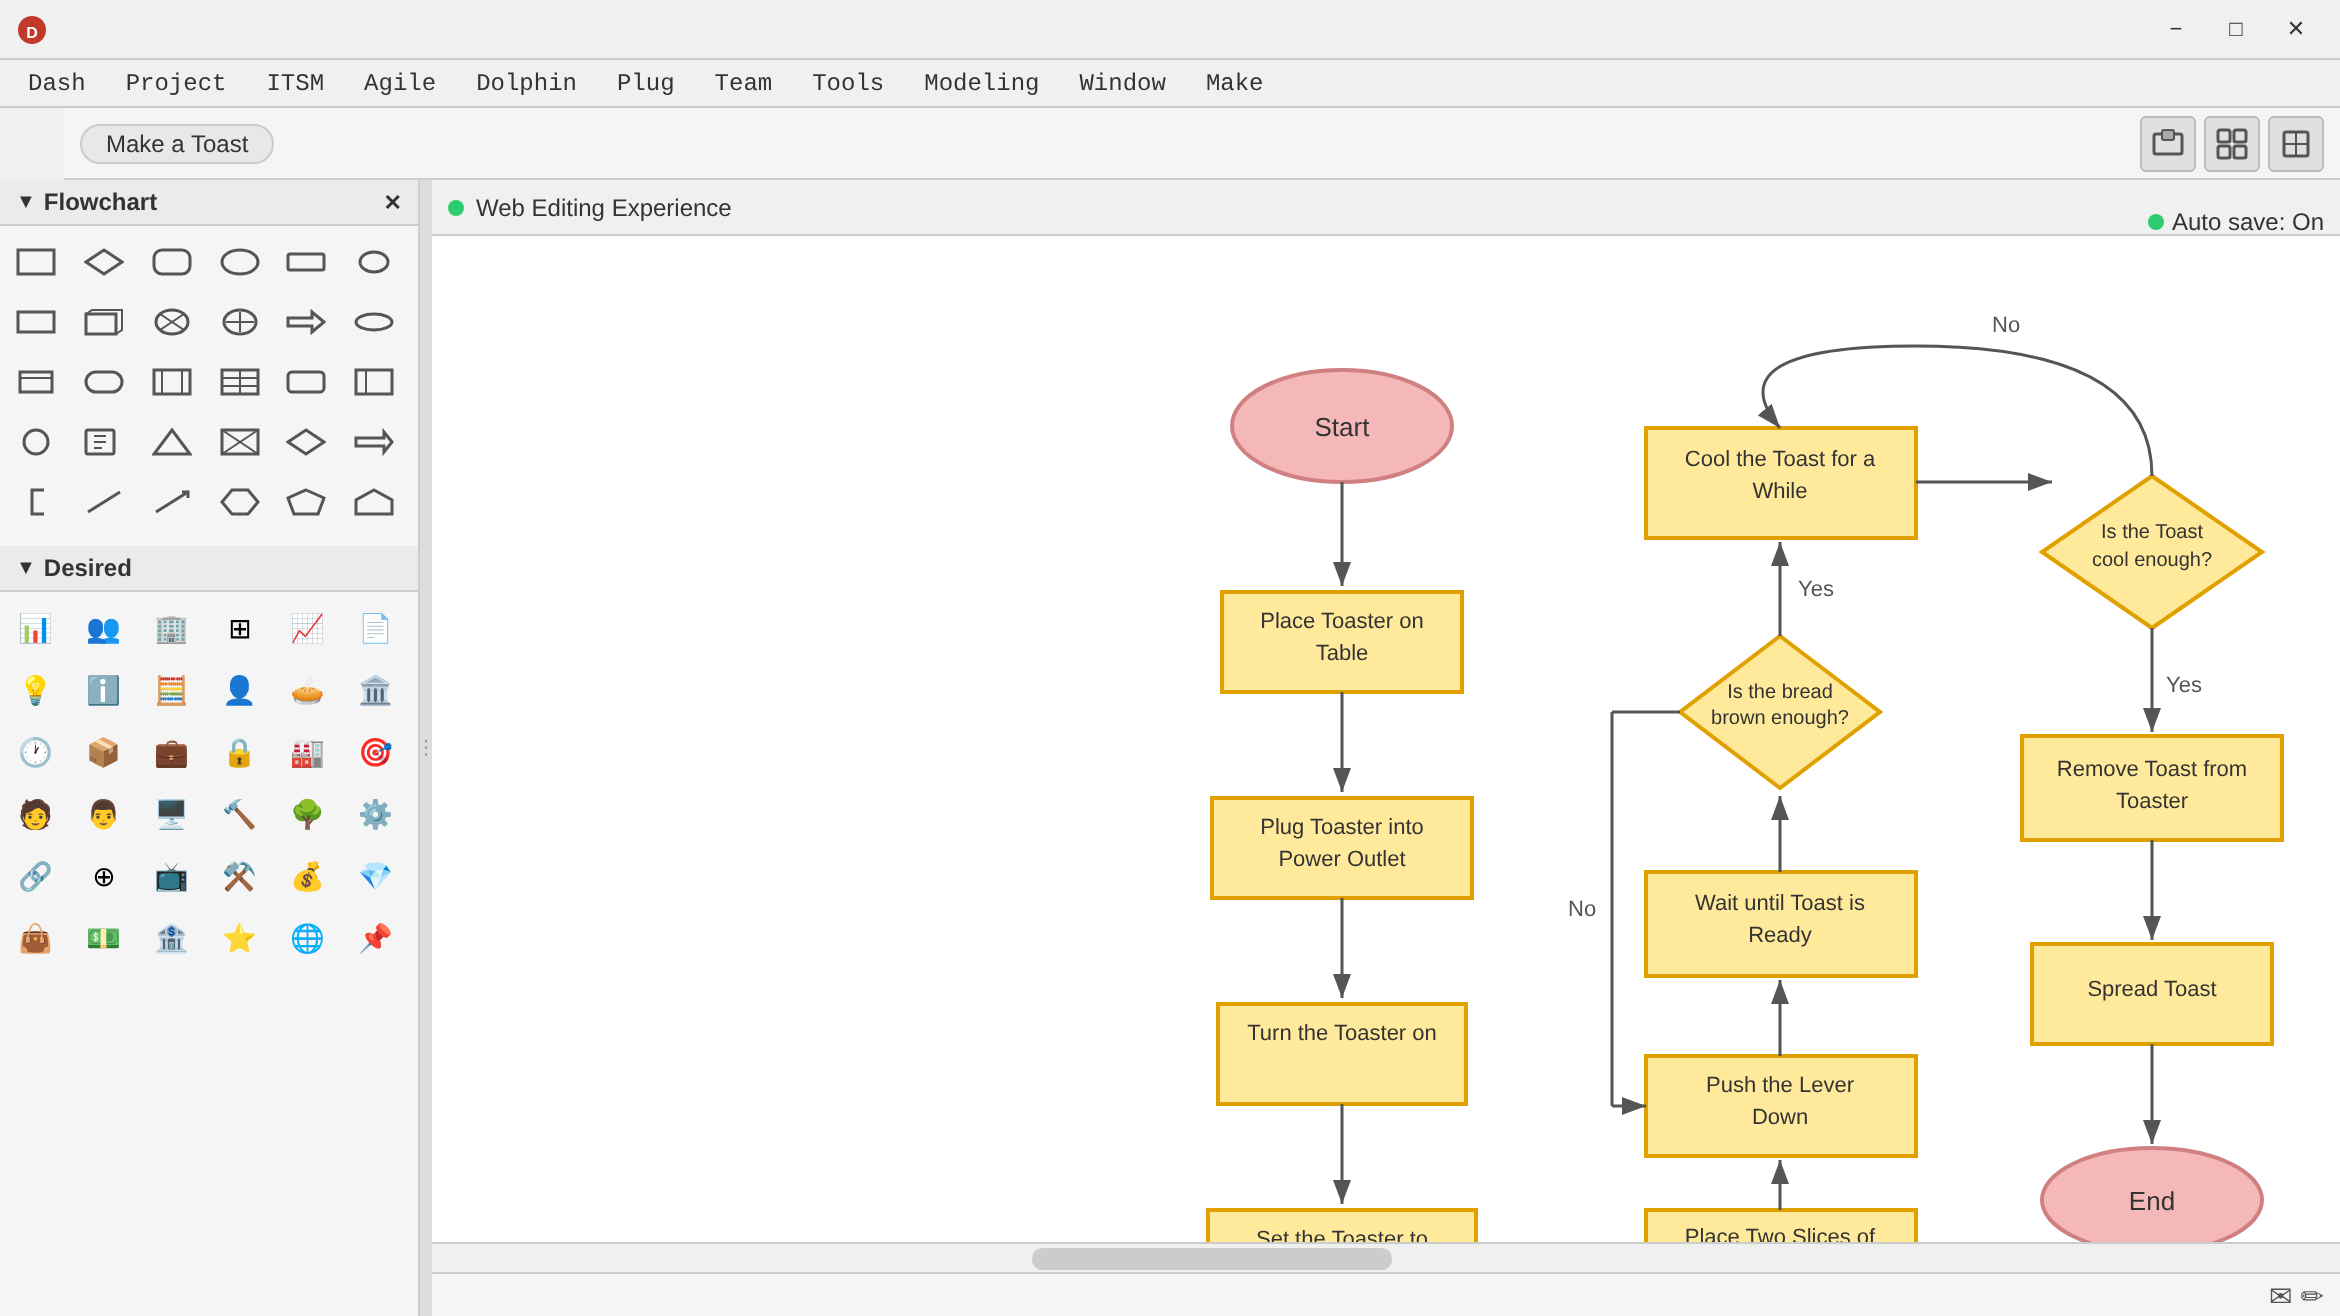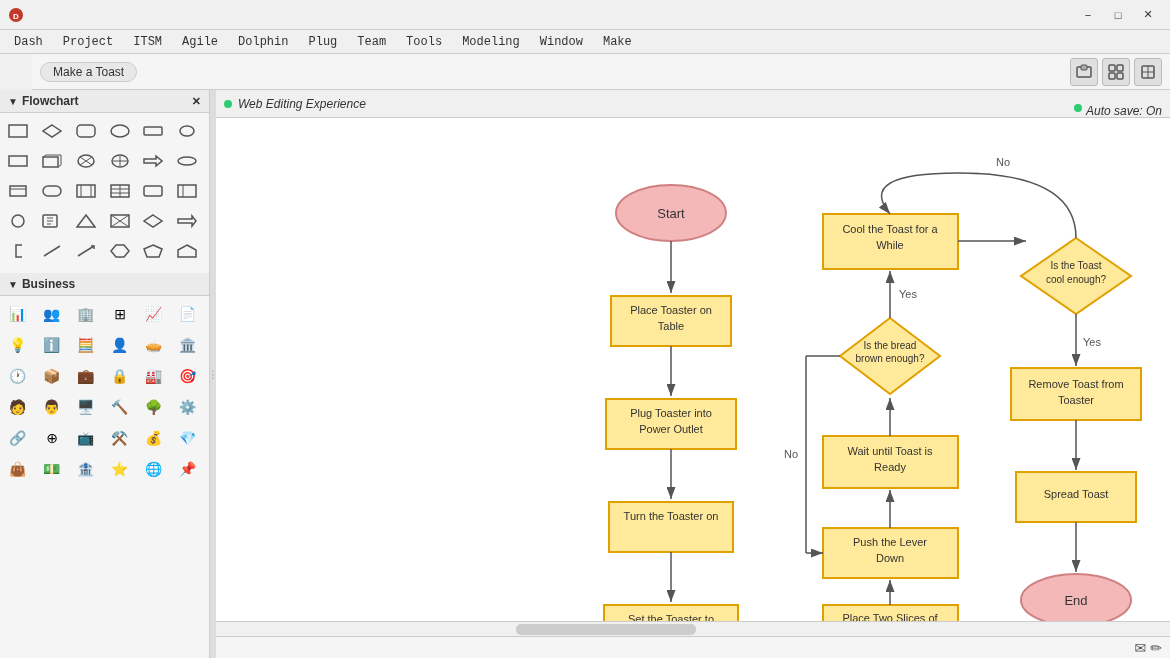--- a/index.html
+++ b/index.html
@@ -145,25 +145,24 @@
     }
 
     
     #tab-bar {
       height: 28px;
       background: #f0f0f0;
       border-bottom: 1px solid #ccc;
       display: flex;
       align-items: center;
       padding: 0 8px;
-      font-style: italic;
     }
     .tab-dot { width: 8px; height: 8px; background: #2ecc71; border-radius: 50%; display: inline-block; margin-right: 6px; }
     .tab-label { font-size: 12px; color: #333; }
-    .autosave { margin-left: auto; font-size: 12px; color: #333; display: flex; align-items: flex-start; gap: 4px; margin-top: 14px; }
+    .autosave { margin-left: auto; font-size: 12px; color: #333; display: flex; align-items: center; gap: 4px; margin-top: 14px; }
     .autosave-dot { width: 8px; height: 8px; background: #2ecc71; border-radius: 50%; }
 
     
     #bottom-bar {
       height: 22px;
       background: #f5f5f5;
       border-top: 1px solid #ccc;
       display: flex;
       align-items: center;
       padding: 0 8px;
@@ -451,21 +450,21 @@
         </div>
       <div class="shape-item">
           <svg viewBox="0 0 20 14">
             <polygon points="10,1 19,6 19,13 1,13 1,6" fill="none" stroke="#555" stroke-width="1.5"></polygon>
           </svg>
         </div>
     </div>
 
     <div class="panel-section-header" style="margin-top:4px;">
       <span class="arrow">▼</span>
-      <span>Business</span>
+      <span>Desired</span>
     </div>
     <div class="business-section" style="overflow-y:auto;max-height:300px;">
       <div class="business-grid">
 
         <div class="biz-item">📊</div>
         <div class="biz-item">👥</div>
         <div class="biz-item">🏢</div>
         <div class="biz-item">⊞</div>
         <div class="biz-item">📈</div>
         <div class="biz-item">📄</div>

